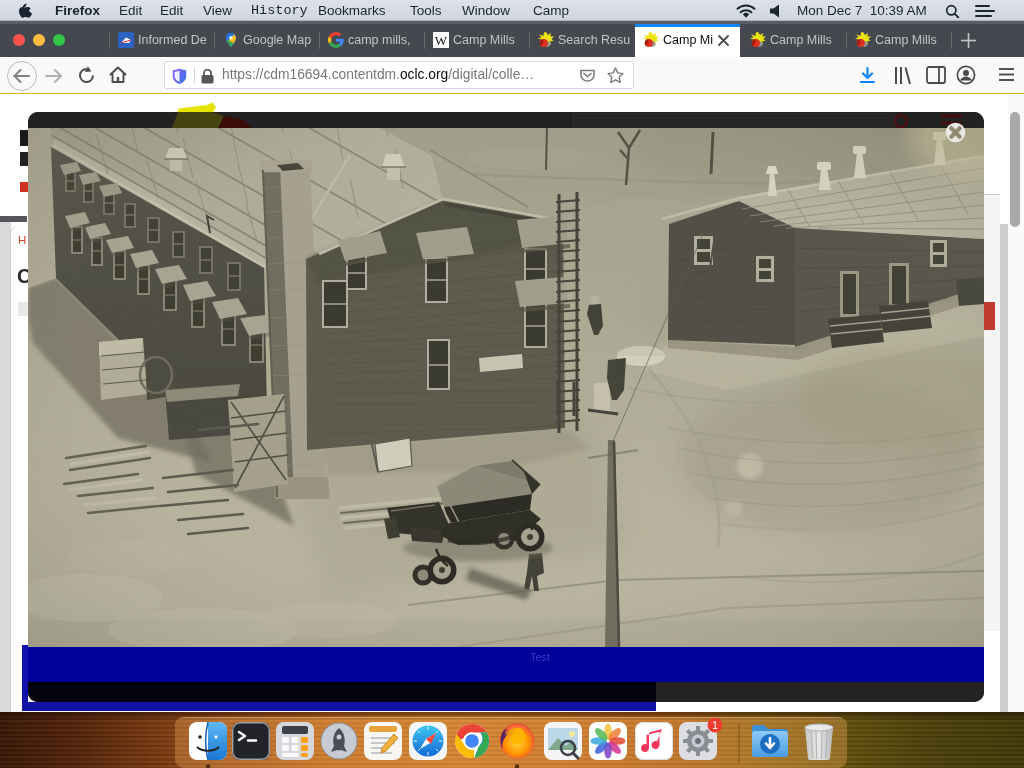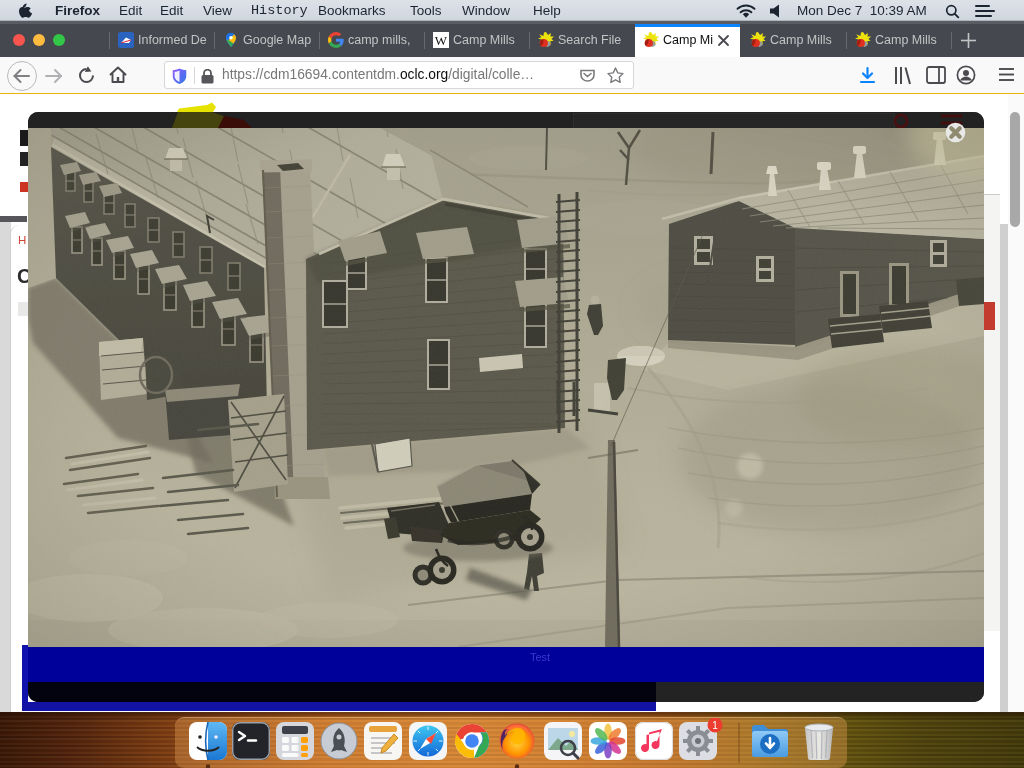--- a/index.html
+++ b/index.html
@@ -43,21 +43,21 @@
       <path fill="#1b2430" d="M7.6 3.6c.6-.8 1.1-1.9.9-3-1 .1-2.1.7-2.8 1.5-.6.7-1.1 1.8-.9 2.9 1.1 0 2.2-.6 2.8-1.4zM11 8.6c0-2 1.6-2.9 1.7-3-0.9-1.4-2.4-1.6-2.9-1.6-1.2-.1-2.4.7-3 .7-.6 0-1.6-.7-2.6-.7C2.9 4.1 1 5.2 1 8c0 1.7.6 3.5 1.4 4.7.7 1 1.5 2.1 2.6 2.1 1 0 1.4-.7 2.7-.7 1.2 0 1.6.7 2.7.7 1.1 0 1.8-1 2.5-2 .8-1.2 1.1-2.3 1.1-2.4-.1 0-2.9-1.1-3-3.8z"></path>
     </svg>
     <span class="mi" style="left:55px;font-weight:bold;">Firefox</span>
     <span class="mi" style="left:119px;">Edit</span>
     <span class="mi" style="left:160px;">Edit</span>
     <span class="mi" style="left:203px;">View</span>
     <span class="mi" style="left:251px;font-family:Liberation Mono, monospace;">History</span>
     <span class="mi" style="left:318px;">Bookmarks</span>
     <span class="mi" style="left:410px;">Tools</span>
     <span class="mi" style="left:462px;">Window</span>
-    <span class="mi" style="left:533px;">Help</span>
+    <span class="mi" style="left:533px;">Camp</span>
     <svg class="abs" style="left:735px;top:3px" width="22" height="16" viewBox="0 0 22 16">
       <g stroke="#1b2430" fill="none" stroke-width="1.9" stroke-linecap="round">
         <path d="M2.5 5.8 a12.5 12.5 0 0 1 17 0"></path>
         <path d="M5.6 9.3 a8 8 0 0 1 10.8 0"></path>
       </g>
       <path fill="#1b2430" d="M11 14.8 7.8 11.2 a4.8 4.8 0 0 1 6.4 0 Z"></path>
     </svg>
     <svg class="abs" style="left:769px;top:4px" width="17" height="14" viewBox="0 0 17 14">
       <path fill="#1b2430" d="M1 4.5 h3.5 L10 0.5 V13.5 L4.5 9.5 H1 Z"></path>
     </svg>
@@ -118,21 +118,21 @@
       <span class="ttl">Camp Mills</span>
     </div>
     <div class="tabsep" style="left:529px"></div>
     <div class="tab" style="left:530px;width:105px;">
       <svg class="abs" style="left:8px;top:8px" width="16" height="16" viewBox="0 0 16 16">
           <path fill="#ece30c" d="M8 0 10 3 13 1 12.4 4.6 16 4.4 13.4 7 15.6 8.8 12.2 9.2 13 12.6 9.8 10.4 9 14 7.2 10.8 4.6 13.2 5.2 9.6 1.4 10.6 3.8 7.6 0 6.6 3.4 5.2 1.2 2.2 5.4 4 6 0.4Z"></path>
           <path fill="#9a9a98" d="M7 9 11.8 9.6 12.6 13.2 9.6 15 6.4 13.4Z"></path>
           <circle cx="5.8" cy="11" r="4.1" fill="#e03020"></circle>
           <path fill="#7a1408" d="M5.8 6.9 a4.1 4.1 0 0 0 -2.9 7 l2.1-2.1Z" opacity="0.6"></path>
         </svg>
-      <span class="ttl">Search File</span>
+      <span class="ttl">Search Resu</span>
     </div>
     <div class="tab" style="left:635px;width:105px;background:#fff;">
       <div class="abs" style="left:0;top:0;width:105px;height:3px;background:#0a84ff;"></div>
       <svg class="abs" style="left:8px;top:8px" width="16" height="16" viewBox="0 0 16 16">
           <path fill="#ece30c" d="M8 0 10 3 13 1 12.4 4.6 16 4.4 13.4 7 15.6 8.8 12.2 9.2 13 12.6 9.8 10.4 9 14 7.2 10.8 4.6 13.2 5.2 9.6 1.4 10.6 3.8 7.6 0 6.6 3.4 5.2 1.2 2.2 5.4 4 6 0.4Z"></path>
           <path fill="#9a9a98" d="M7 9 11.8 9.6 12.6 13.2 9.6 15 6.4 13.4Z"></path>
           <circle cx="5.8" cy="11" r="4.1" fill="#e03020"></circle>
           <path fill="#7a1408" d="M5.8 6.9 a4.1 4.1 0 0 0 -2.9 7 l2.1-2.1Z" opacity="0.6"></path>
         </svg>
       <span class="ttl" style="color:#0c0c0d;">Camp Mi</span>

